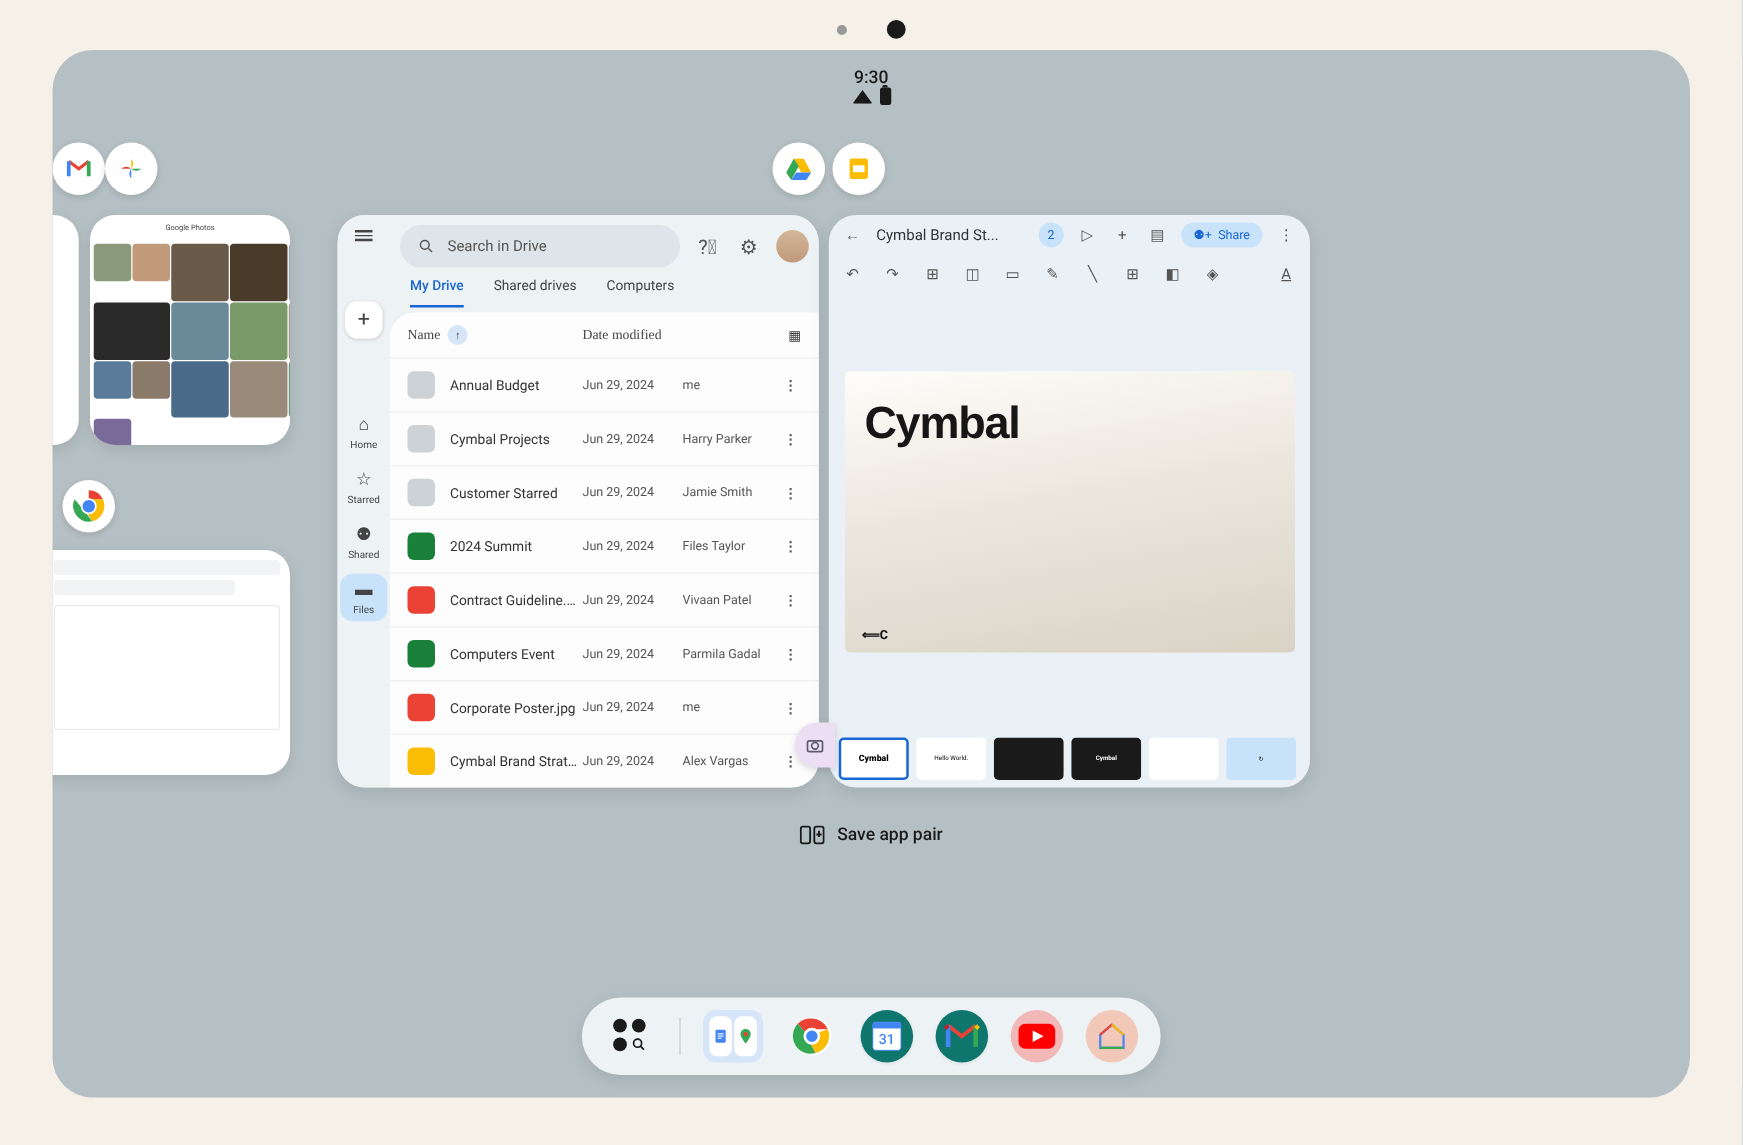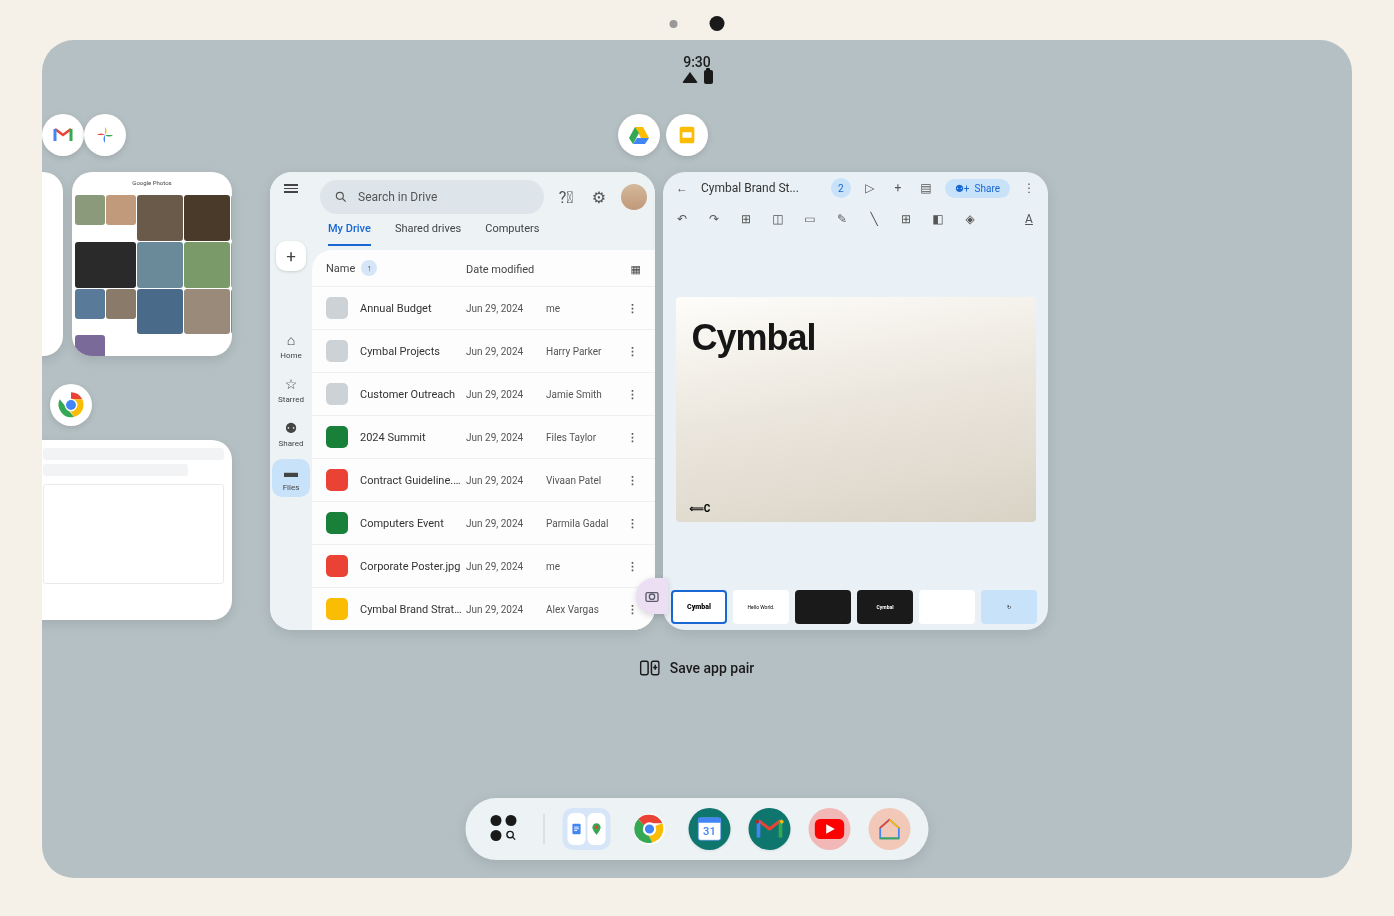--- a/index.html
+++ b/index.html
@@ -40,21 +40,21 @@
 .drive-nav-icon { width: 16px; height: 16px; display: flex; align-items: center; justify-content: center; font-size: 14px; }
 .drive-main { flex: 1; background: #edf2f5; display: flex; flex-direction: column; }
 .drive-topbar { display: flex; align-items: center; padding: 8px; gap: 11px; }
 .drive-search { flex: 1; height: 34px; background: #dde5ea; border-radius: 28px; display: flex; align-items: center; padding: 0 14px; gap: 10px; font-size: 12px; color: #555; }
 .drive-top-icon { width: 22px; height: 22px; display: flex; align-items: center; justify-content: center; color: #555; }
 .drive-avatar { width: 26px; height: 26px; background: linear-gradient(#d4b89a,#c0997a); border-radius: 50%; }
 .drive-tabs { display: flex; gap: 24px; padding: 0 16px; font-size: 11px; color: #444; border-bottom: 0px; }
 .drive-tab { padding-bottom: 9px; }
 .drive-tab.active { color: #1967d2; border-bottom: 2px solid #1967d2; font-weight: 500; }
 .drive-list { flex: 1; background: #fdfdfe; border-radius: 20px 0 0 0; overflow: hidden; margin-top: 4px; }
-.drive-list-header { display: flex; padding: 10px 14px; font-size: 11px; color: #444; align-items: flex-end; }
+.drive-list-header { display: flex; padding: 10px 14px; font-size: 11px; color: #444; align-items: center; font-family: Liberation Serif, serif; }
 .drive-col-name { width: 140px; display: flex; align-items: center; gap: 6px; }
 .drive-col-date { flex: 1; }
 .drive-col-grid { width: 20px; text-align: right; }
 .sort-btn { width: 16px; height: 16px; background: #d6e6f8; border-radius: 50%; display: inline-flex; align-items: center; justify-content: center; font-size: 9px; }
 .drive-row { display: flex; padding: 10px 14px; font-size: 11px; color: #333; align-items: center; border-top: 1px solid #eef0f2; }
 .drive-row-icon { width: 22px; height: 22px; border-radius: 5px; margin-right: 12px; display: flex; align-items: center; justify-content: center; }
 .ico-folder { background: #cdd2d6; }
 .ico-sheets { background: #188038; }
 .ico-pdf { background: #ea4335; }
 .ico-slides { background: #fbbc04; }
@@ -261,21 +261,21 @@
                   </div>
                   <div class="drive-row">
                     <div class="drive-row-icon ico-folder"></div>
                     <div class="drive-row-name">Cymbal Projects</div>
                     <div class="drive-row-date">Jun 29, 2024</div>
                     <div class="drive-row-owner">Harry Parker</div>
                     <div class="drive-row-more">⋮</div>
                   </div>
                   <div class="drive-row">
                     <div class="drive-row-icon ico-folder"></div>
-                    <div class="drive-row-name">Customer Outreach</div>
+                    <div class="drive-row-name">Customer Starred</div>
                     <div class="drive-row-date">Jun 29, 2024</div>
                     <div class="drive-row-owner">Jamie Smith</div>
                     <div class="drive-row-more">⋮</div>
                   </div>
                   <div class="drive-row">
                     <div class="drive-row-icon ico-sheets"></div>
                     <div class="drive-row-name">2024 Summit</div>
                     <div class="drive-row-date">Jun 29, 2024</div>
                     <div class="drive-row-owner">Files Taylor</div>
                     <div class="drive-row-more">⋮</div>

